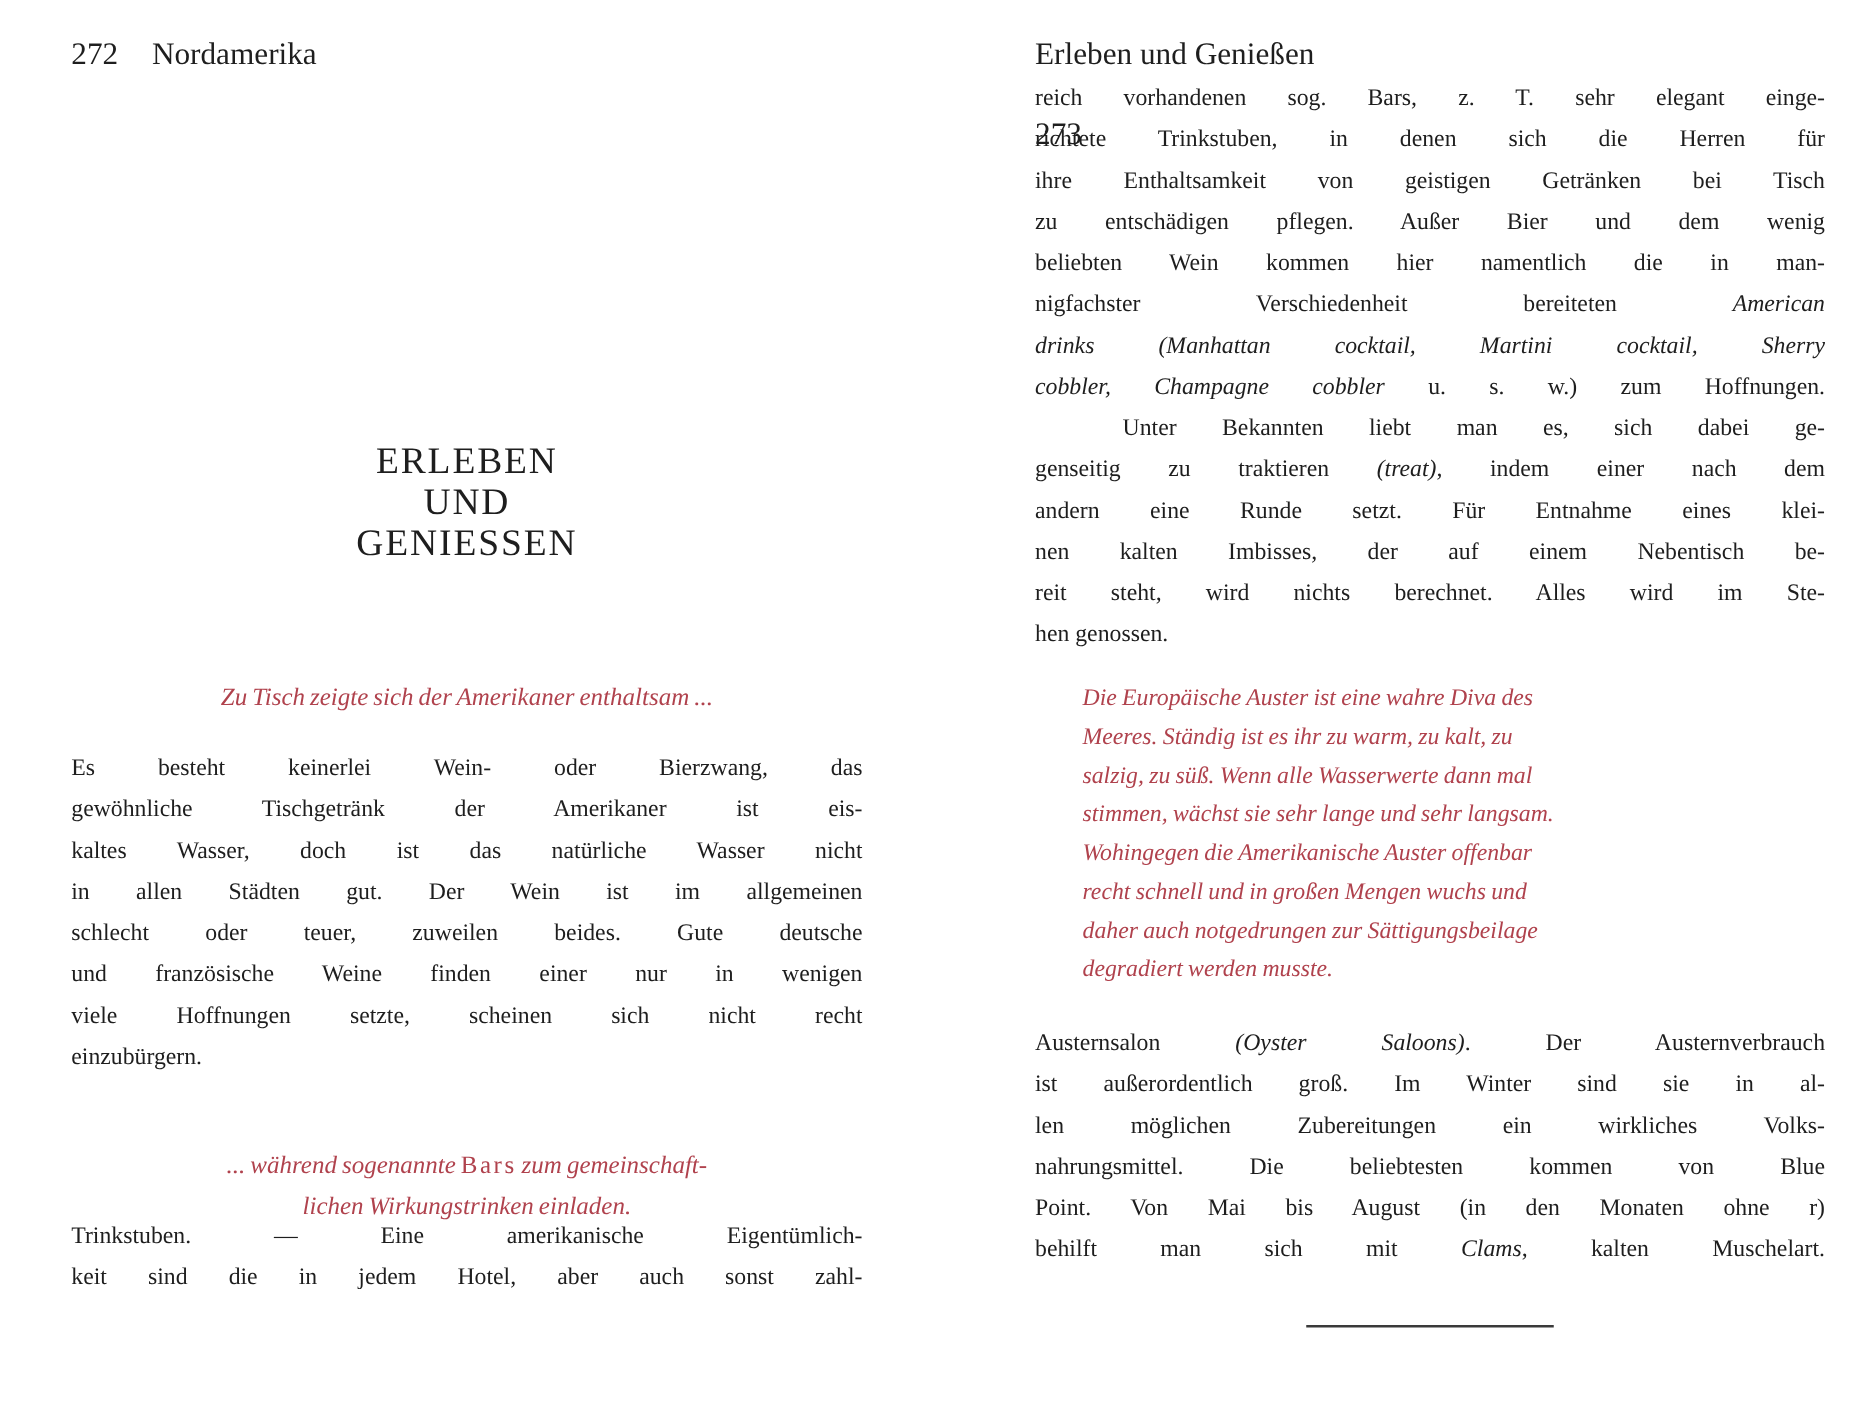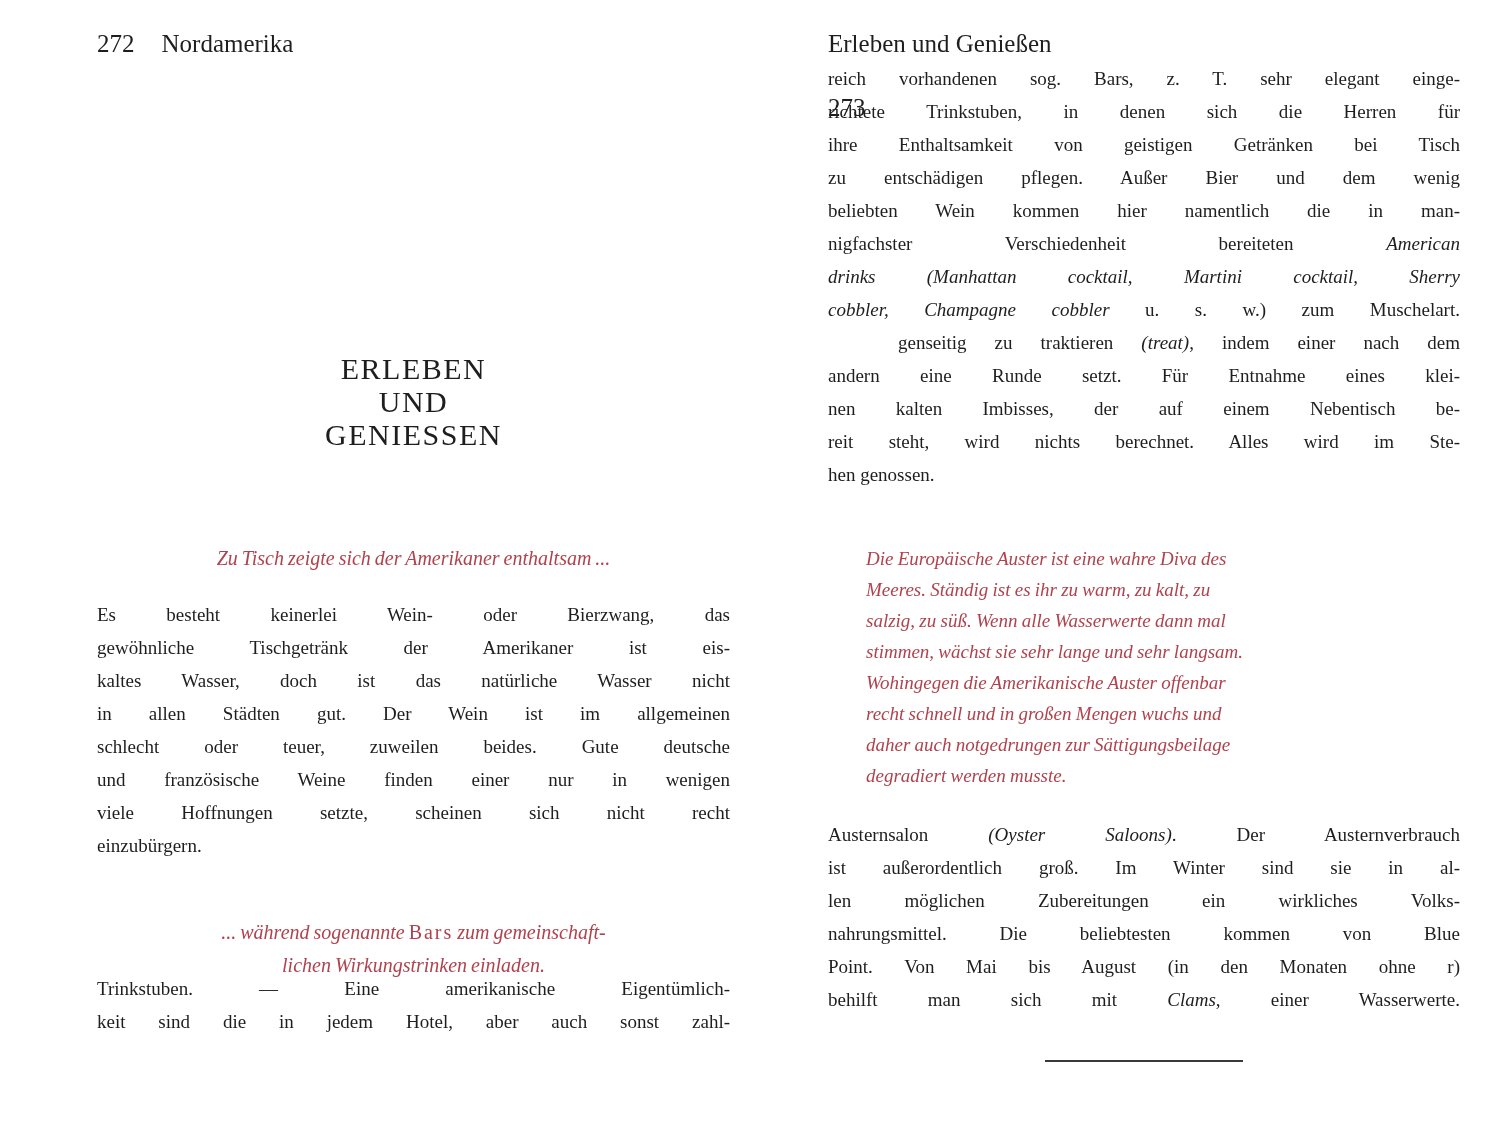--- a/index.html
+++ b/index.html
@@ -9,21 +9,21 @@
   body {
     position: relative;
     width: 1500px; height: 1121px;
     font-family: "Liberation Serif", serif;
     color: #1e1e1e;
     overflow: hidden;
   }
   .page {
     position: absolute; top: 0; height: 100%;
   }
-  #page-left  { left: 57px;  width: 633px; margin-left: 40px; }
+  #page-left  { left: 57px;  width: 633px; }
   #page-right { left: 828px; width: 632px; }
 
   .running-header {
     position: absolute; top: 30px; left: 0; right: 0;
     display: flex; align-items: baseline;
     font-size: 25px;
   }
   .running-header.align-left  { justify-content: flex-start; gap: 27px; }
   .running-header.align-right { justify-content: flex-end;  gap: 36px; flex-direction: column; }
 
@@ -136,24 +136,25 @@
   </div>
 
   <div class="para cont" id="right-para-1">
       <div class="tline">reich vorhandenen sog. Bars, z. T. sehr elegant einge-</div>
       <div class="tline">richtete Trinkstuben, in denen sich die Herren für</div>
       <div class="tline">ihre Enthaltsamkeit von geistigen Getränken bei Tisch</div>
       <div class="tline">zu entschädigen pflegen. Außer Bier und dem wenig</div>
       <div class="tline">beliebten Wein kommen hier namentlich die in man-</div>
       <div class="tline"><span>nigfachster Verschiedenheit bereiteten </span><span class="it">American</span></div>
       <div class="tline"><span class="it">drinks (Manhattan cocktail, Martini cocktail, Sherry</span></div>
-      <div class="tline"><span class="it">cobbler, Champagne cobbler</span><span> u. s. w.) zum Muschelart.</span></div>
+      <div class="tline"><span class="it">cobbler, Champagne cobbler</span><span> u. s. w.) zum Hoffnungen.</span></div>
     </div>
 
   <div class="para indent-first" id="right-para-2">
+      <div class="tline">Unter Bekannten liebt man es, sich dabei ge-</div>
       <div class="tline"><span>genseitig zu traktieren </span><span class="it">(treat)</span><span>, indem einer nach dem</span></div>
       <div class="tline">andern eine Runde setzt. Für Entnahme eines klei-</div>
       <div class="tline">nen kalten Imbisses, der auf einem Nebentisch be-</div>
       <div class="tline">reit steht, wird nichts berechnet. Alles wird im Ste-</div>
       <div class="tline">hen genossen.</div>
     </div>
 
   <div class="quote-block">
       <div class="tline">Die Europäische Auster ist eine wahre Diva des</div>
       <div class="tline">Meeres. Ständig ist es ihr zu warm, zu kalt, zu</div>
@@ -164,18 +165,18 @@
       <div class="tline">daher auch notgedrungen zur Sättigungsbeilage</div>
       <div class="tline">degradiert werden musste.</div>
     </div>
 
   <div class="para cont" id="right-para-3">
       <div class="tline"><span>Austernsalon </span><span class="it">(Oyster Saloons)</span><span>. Der Austernverbrauch</span></div>
       <div class="tline">ist außerordentlich groß. Im Winter sind sie in al-</div>
       <div class="tline">len möglichen Zubereitungen ein wirkliches Volks-</div>
       <div class="tline">nahrungsmittel. Die beliebtesten kommen von Blue</div>
       <div class="tline">Point. Von Mai bis August (in den Monaten ohne r)</div>
-      <div class="tline"><span>behilft man sich mit </span><span class="it">Clams</span><span>, einer Wasserwerte.</span></div>
+      <div class="tline"><span>behilft man sich mit </span><span class="it">Clams</span><span>, kalten Muschelart.</span></div>
     </div>
 
   <div class="end-rule"></div>
 
 </div>
 
 </body></html>

